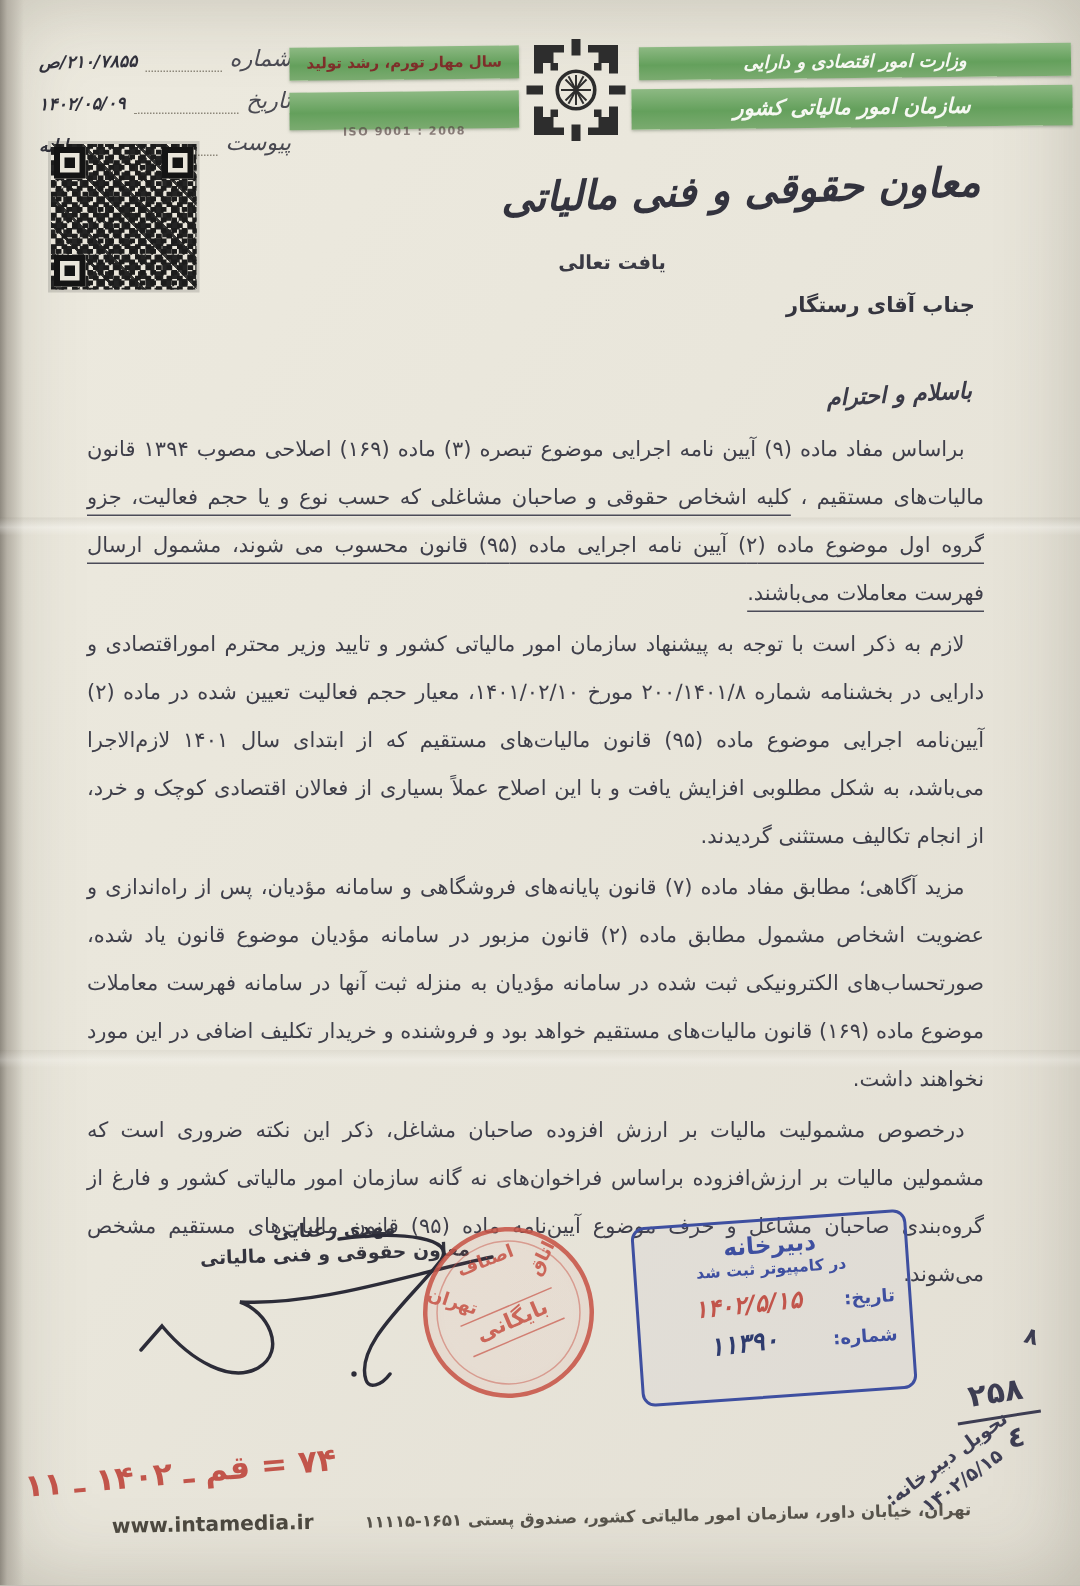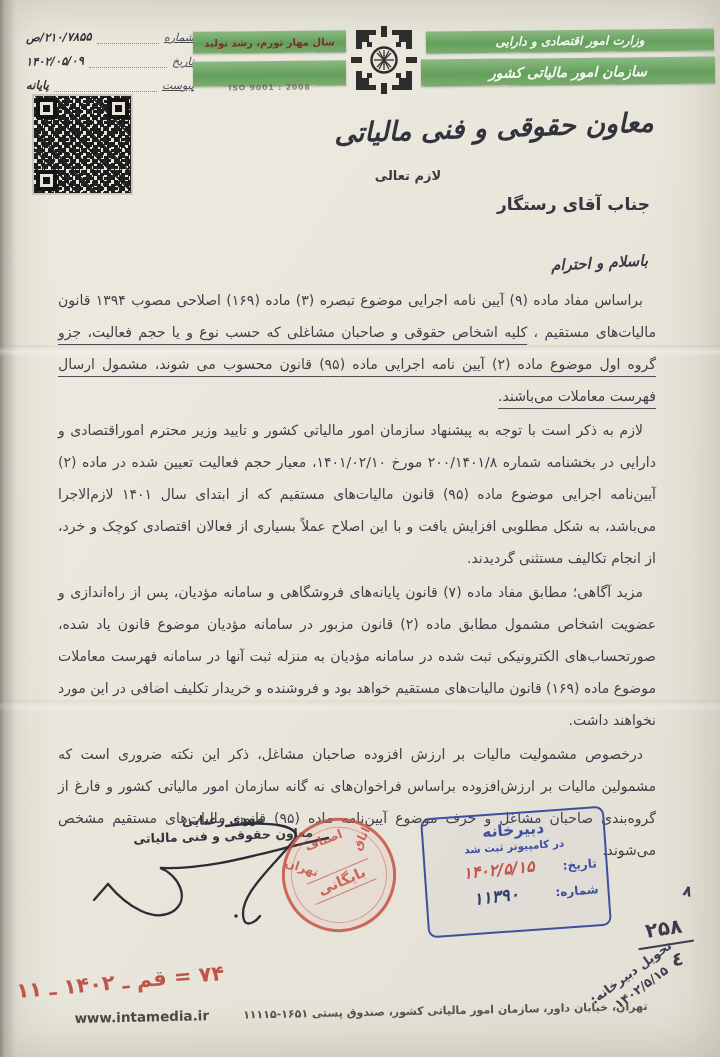--- a/index.html
+++ b/index.html
@@ -17,21 +17,21 @@
   }
   .edge-left { position:absolute; left:0; top:0; bottom:0; width:16px;
     background: linear-gradient(90deg, #8f8a80 0%, #b6b1a6 30%, rgba(233,229,219,0) 100%); }
   .crease { position:absolute; left:0; right:0; height:12px; pointer-events:none; }
   .crease.c1 { top:345px; background: linear-gradient(180deg, rgba(110,105,92,.10), rgba(255,255,255,.30) 55%, rgba(110,105,92,0)); }
   .crease.c2 { top:700px; background: linear-gradient(180deg, rgba(110,105,92,.08), rgba(255,255,255,.22) 55%, rgba(110,105,92,0)); }
 
   
   .ref-block { position:absolute; top:30px; left:26px; width:168px; direction:rtl; }
   .ref-row { display:flex; align-items:flex-end; gap:5px; margin-bottom:10px; }
-  .ref-label { font-size:11px; font-style:italic; color:#4a4a52; white-space:nowrap;text-decoration:underline; }
+  .ref-label { font-size:15px; font-style:italic; color:#4a4a52; white-space:nowrap; }
   .ref-dots { flex:1; border-bottom:1.5px dotted #8d887b; height:1px; }
   .ref-value { font-size:11.5px; font-weight:bold; font-style:italic; color:#32323c; white-space:nowrap; transform:rotate(-1deg); }
 
   
   .bar { position:absolute; display:flex; align-items:center; justify-content:center;
     background: linear-gradient(180deg, #8db983 0%, #64a05c 55%, #7bab70 100%);
     box-shadow: 0 1px 2px rgba(60,80,55,.35); }
   .bar-r1 { left:426px; top:30px; width:288px; height:22px; transform:rotate(-0.6deg); }
   .bar-r2 { left:421px; top:58px; width:294px; height:27px; transform:rotate(-0.6deg); }
   .bar-l1 { left:193px; top:31px; width:153px; height:22px; transform:rotate(-0.6deg); }
@@ -57,21 +57,21 @@
   .qf { position:absolute; width:21px; height:21px; border:4px solid #141414; background:#e9e5da; }
   .qf::after { content:""; position:absolute; inset:3px; background:#141414; }
   .qf.tl { left:2px; top:2px; } .qf.tr { right:2px; top:2px; } .qf.bl { left:2px; bottom:2px; }
 
   
   .dept-title { position:absolute; right:66px; top:112px; font-size:27px; font-weight:bold; font-style:italic;
     color:#33333e; transform:rotate(-2deg); letter-spacing:-1px; }
   .bismillah { position:absolute; left:338px; top:168px; width:140px; text-align:center;
     font-size:13px; font-weight:bold; color:#3a3a44; }
   .recipient { position:absolute; right:70px; top:190px; direction:rtl; text-align:right;
-    font-weight:bold; font-size:17px; line-height:28px; color:#35353f; }
+    font-weight:bold; font-size:14px; line-height:28px; color:#35353f; }
   .salutation { position:absolute; right:72px; top:254px; font-size:15px; font-weight:bold; font-style:italic;
     color:#3b3b48; transform:rotate(-3deg); }
 
   
   .body-text { position:absolute; top:284px; right:64px; left:58px; direction:rtl;
     text-align:justify; font-size:14px; line-height:32px; color:#3f3f4a; }
   .body-text p { margin-bottom:2px; text-indent:13px; }
   .ul-part { text-decoration: underline; text-underline-offset: 7px; text-decoration-thickness: 1px; text-decoration-color:#4b4b58; }
 
   
@@ -188,21 +188,21 @@
   </svg>
 
   <div class="qr">
     <b class="qf tl"></b>
     <b class="qf tr"></b>
     <b class="qf bl"></b>
   </div>
 
   <div class="dept-title">معاون حقوقی و فنی مالیاتی</div>
 
-  <div class="bismillah">لازم تعالی</div>
+  <div class="bismillah">یافت تعالی</div>
 
   <div class="recipient">
     <div>جناب آقای رستگار</div>
   </div>
 
   <div class="salutation">باسلام و احترام</div>
 
   <div class="body-text">
     <p class="para"><span>براساس مفاد ماده (۹) آیین نامه اجرایی موضوع تبصره (۳) ماده (۱۶۹) اصلاحی مصوب ۱۳۹۴ قانون مالیات‌های مستقیم ، </span><span class="ul-part">کلیه اشخاص حقوقی و صاحبان مشاغلی که حسب نوع و یا حجم فعالیت، جزو گروه اول موضوع ماده (۲) آیین نامه اجرایی ماده (۹۵) قانون محسوب می شوند، مشمول ارسال فهرست معاملات می‌باشند.</span></p>
     <p class="para">لازم به ذکر است با توجه به پیشنهاد سازمان امور مالیاتی کشور و تایید وزیر محترم اموراقتصادی و دارایی در بخشنامه شماره ۲۰۰/۱۴۰۱/۸ مورخ ۱۴۰۱/۰۲/۱۰، معیار حجم فعالیت تعیین شده در ماده (۲) آیین‌نامه اجرایی موضوع ماده (۹۵) قانون مالیات‌های مستقیم که از ابتدای سال ۱۴۰۱ لازم‌الاجرا می‌باشد، به شکل مطلوبی افزایش یافت و با این اصلاح عملاً بسیاری از فعالان اقتصادی کوچک و خرد، از انجام تکالیف مستثنی گردیدند.</p>

